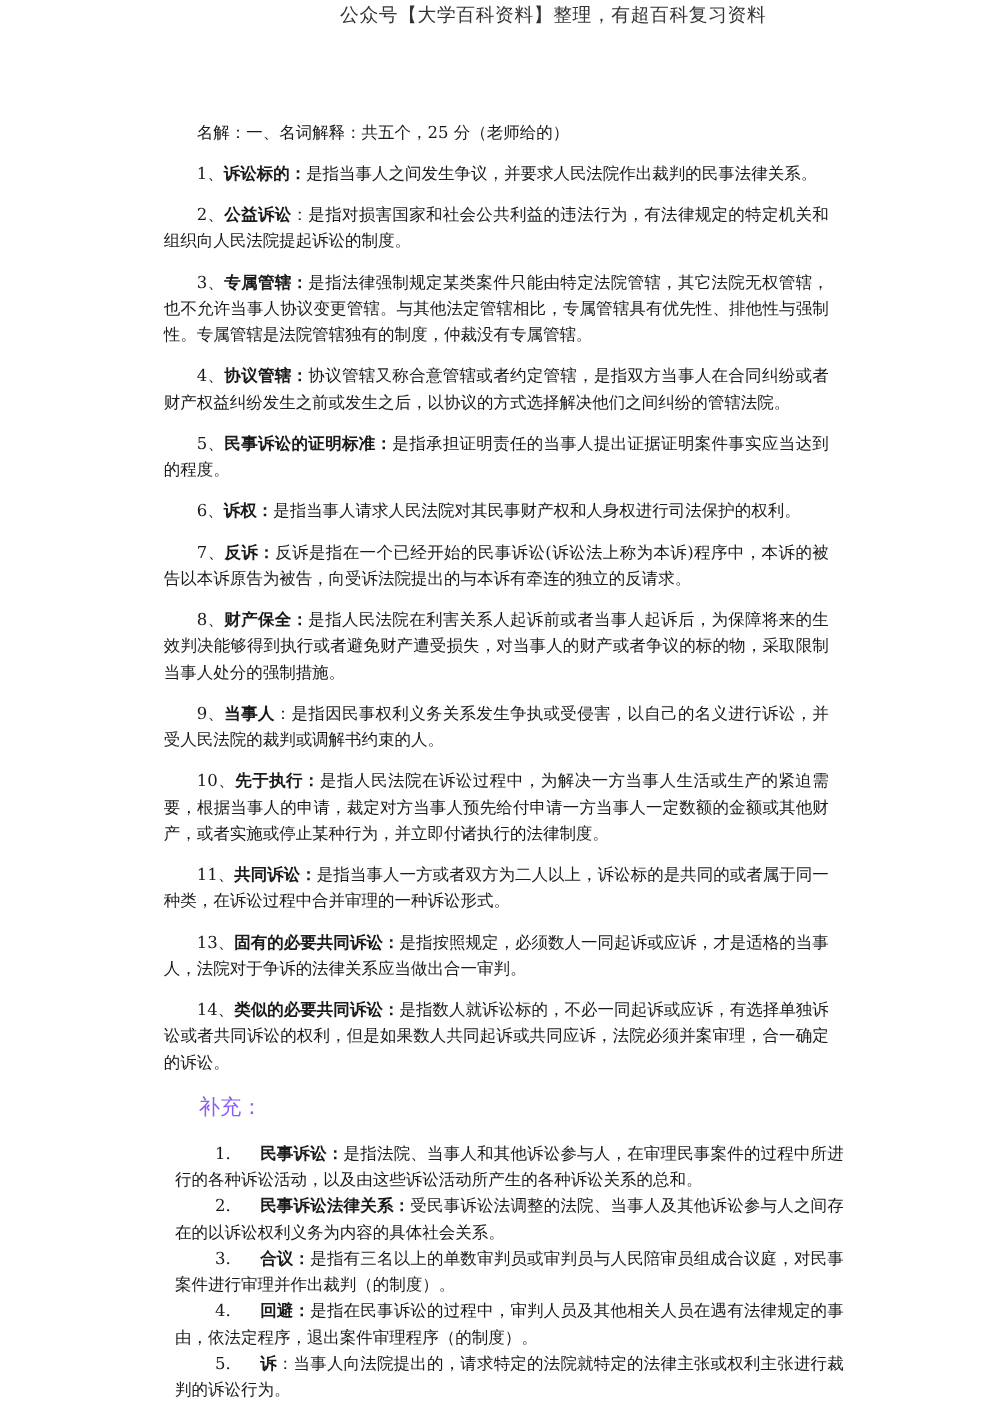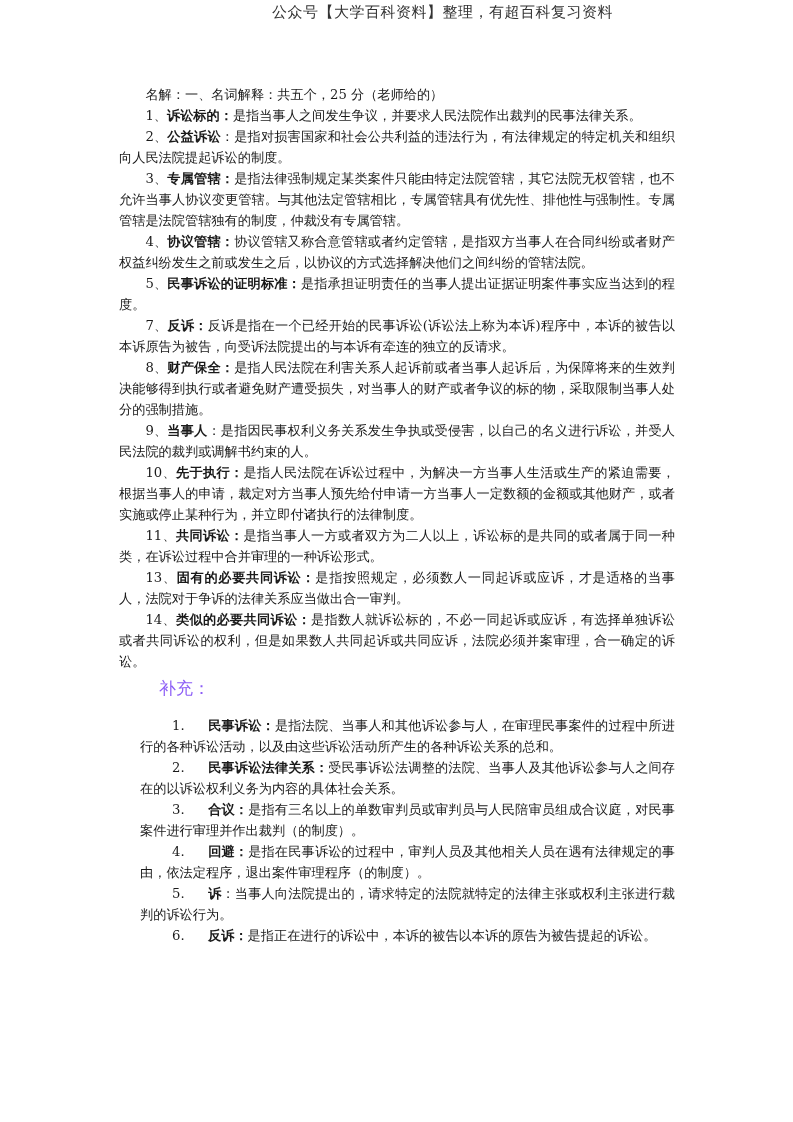--- a/index.html
+++ b/index.html
@@ -28,21 +28,21 @@
     }
     .content {
       position: absolute;
       top: 84px;
       left: 119px;
       width: 556px;
       font-size: 13.2px;
       line-height: 21px;
     }
     .para {
-      margin: 0;
+      margin: 12px;
       text-indent: 2em;
       text-align: justify;
     }
     .term {
       font-weight: bold;
       font-family: "DejaVu Sans", "Liberation Sans", sans-serif;
     }
     .supp-title {
       margin: 3px 0 14px 40px;
       font-size: 17px;
@@ -72,20 +72,21 @@
 
 <div class="content">
   <p class="para">名解：一、名词解释：共五个，25 分（老师给的）</p>
 
   <div>
     <p class="para"><span>1、</span><span class="term">诉讼标的：</span><span>是指当事人之间发生争议，并要求人民法院作出裁判的民事法律关系。</span></p>
     <p class="para"><span>2、</span><span class="term">公益诉讼</span><span>：是指对损害国家和社会公共利益的违法行为，有法律规定的特定机关和组织向人民法院提起诉讼的制度。</span></p>
     <p class="para"><span>3、</span><span class="term">专属管辖：</span><span>是指法律强制规定某类案件只能由特定法院管辖，其它法院无权管辖，也不允许当事人协议变更管辖。与其他法定管辖相比，专属管辖具有优先性、排他性与强制性。专属管辖是法院管辖独有的制度，仲裁没有专属管辖。</span></p>
     <p class="para"><span>4、</span><span class="term">协议管辖：</span><span>协议管辖又称合意管辖或者约定管辖，是指双方当事人在合同纠纷或者财产权益纠纷发生之前或发生之后，以协议的方式选择解决他们之间纠纷的管辖法院。</span></p>
     <p class="para"><span>5、</span><span class="term">民事诉讼的证明标准：</span><span>是指承担证明责任的当事人提出证据证明案件事实应当达到的程度。</span></p>
+    <p class="para"><span>6、</span><span class="term">诉权：</span><span>是指当事人请求人民法院对其民事财产权和人身权进行司法保护的权利。</span></p>
     <p class="para"><span>7、</span><span class="term">反诉：</span><span>反诉是指在一个已经开始的民事诉讼(诉讼法上称为本诉)程序中，本诉的被告以本诉原告为被告，向受诉法院提出的与本诉有牵连的独立的反请求。</span></p>
     <p class="para"><span>8、</span><span class="term">财产保全：</span><span>是指人民法院在利害关系人起诉前或者当事人起诉后，为保障将来的生效判决能够得到执行或者避免财产遭受损失，对当事人的财产或者争议的标的物，采取限制当事人处分的强制措施。</span></p>
     <p class="para"><span>9、</span><span class="term">当事人</span><span>：是指因民事权利义务关系发生争执或受侵害，以自己的名义进行诉讼，并受人民法院的裁判或调解书约束的人。</span></p>
     <p class="para"><span>10、</span><span class="term">先于执行：</span><span>是指人民法院在诉讼过程中，为解决一方当事人生活或生产的紧迫需要，根据当事人的申请，裁定对方当事人预先给付申请一方当事人一定数额的金额或其他财产，或者实施或停止某种行为，并立即付诸执行的法律制度。</span></p>
     <p class="para"><span>11、</span><span class="term">共同诉讼：</span><span>是指当事人一方或者双方为二人以上，诉讼标的是共同的或者属于同一种类，在诉讼过程中合并审理的一种诉讼形式。</span></p>
     <p class="para"><span>13、</span><span class="term">固有的必要共同诉讼：</span><span>是指按照规定，必须数人一同起诉或应诉，才是适格的当事人，法院对于争诉的法律关系应当做出合一审判。</span></p>
     <p class="para"><span>14、</span><span class="term">类似的必要共同诉讼：</span><span>是指数人就诉讼标的，不必一同起诉或应诉，有选择单独诉讼或者共同诉讼的权利，但是如果数人共同起诉或共同应诉，法院必须并案审理，合一确定的诉讼。</span></p>
   </div>
 
   <div class="supp-title">补充：</div>

